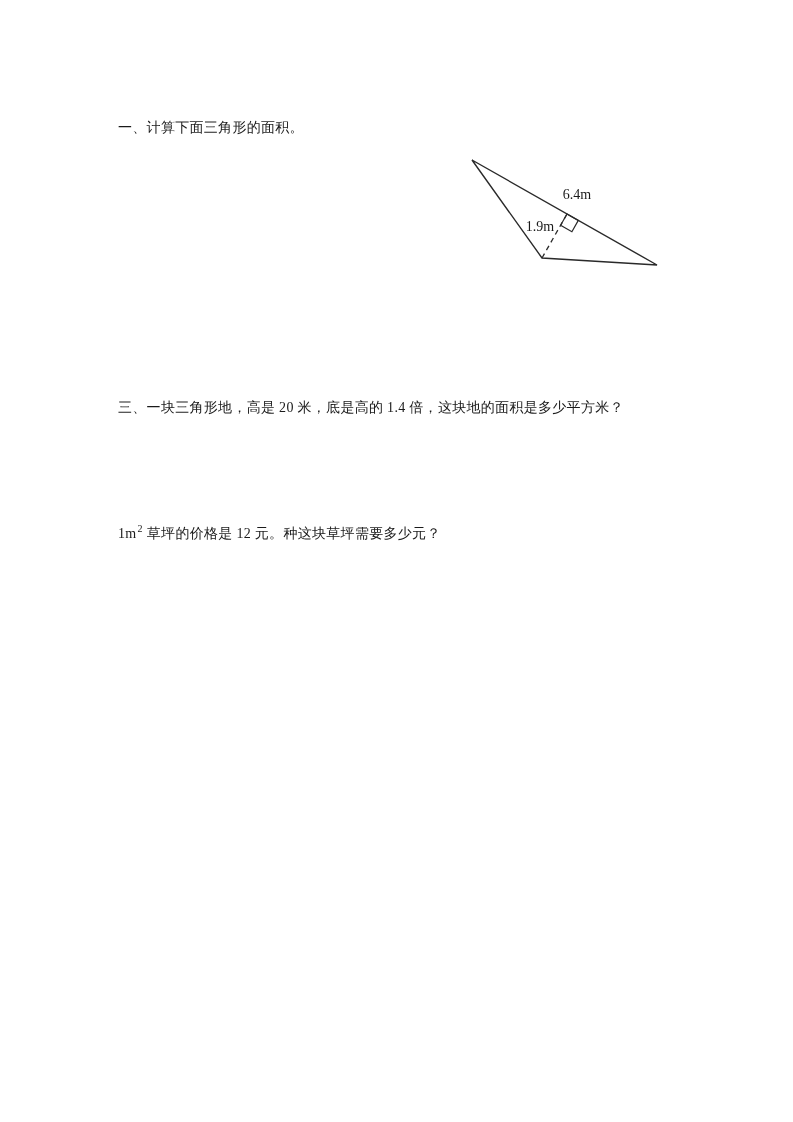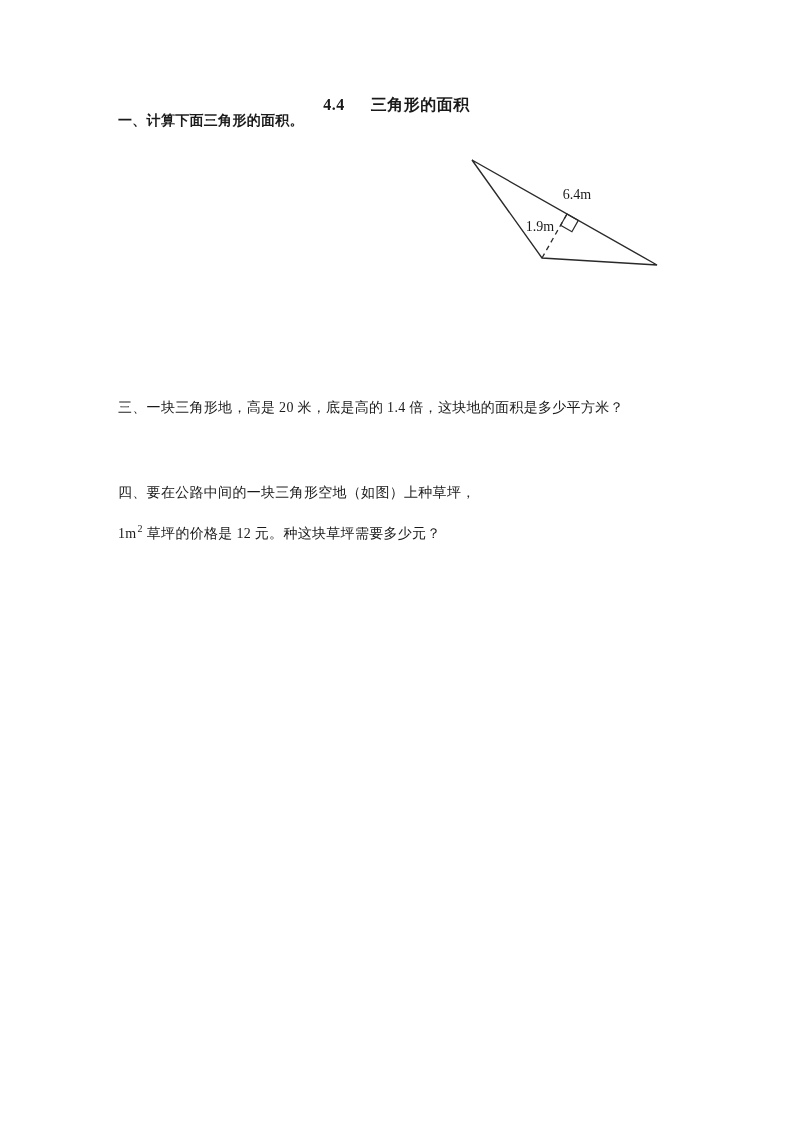--- a/index.html
+++ b/index.html
@@ -30,21 +30,21 @@
     letter-spacing: 0.5px;
   }
   .q-line {
     position: absolute;
     left: 118px;
     font-size: 14px;
     line-height: 18px;
     white-space: nowrap;
     letter-spacing: 0.3px;
   }
-  .q1-line  { top: 112px; font-weight: bold; }
+  .q1-line  { top: 119px; }
   .q2-line  { top: 294px; }
   .q3-line  { top: 399px; }
   .q4-line1 { top: 484px; }
   .q4-line2 { top: 520px; font-family: Liberation Serif, serif; }
   .q4-line2 sup {
     font-size: 10px;
     vertical-align: super;
     margin: 0 4px 0 1px;
   }
   .figure { position: absolute; }
@@ -55,41 +55,36 @@
     font-family: "Liberation Serif", "DejaVu Serif", serif;
     font-size: 14px;
     fill: #1a1a1a;
   }
 </style>
 </head>
 <body>
 
 <div class="page">
 
-  <div class="doc-title">
-    <span>4.4</span>
-    <span>三角形的面积</span>
-  </div>
 
   <div class="q-line q1-line">一、计算下面三角形的面积。</div>
 
 
   <div class="figure fig-q1-right">
     <svg width="225" height="130" viewBox="0 0 225 130">
       <polygon points="22,13 92,111 207,118" fill="none" stroke="#2a2a2a" stroke-width="1.4"></polygon>
       <line x1="92" y1="111" x2="117" y2="67" stroke="#2a2a2a" stroke-width="1.3" stroke-dasharray="5 4"></line>
       <path d="M 117 67 L 128.3 73.4 L 121.9 84.7 L 110.6 78.3 Z" fill="none" stroke="#2a2a2a" stroke-width="1.2"></path>
       <text x="127" y="52" text-anchor="middle">6.4m</text>
       <text x="90" y="84" text-anchor="middle">1.9m</text>
     </svg>
   </div>
 
 
   <div class="q-line q3-line">三、一块三角形地，高是 20 米，底是高的 1.4 倍，这块地的面积是多少平方米？</div>
 
-  <div class="q-line q4-line1">四、要在公路中间的一块三角形空地（如图）上种草坪，</div>
 
   <div class="q-line q4-line2">
     <span>1m</span><sup>2</sup><span>草坪的价格是 12 元。种这块草坪需要多少元？</span>
   </div>
 
 
 </div>
 
 </body></html>

